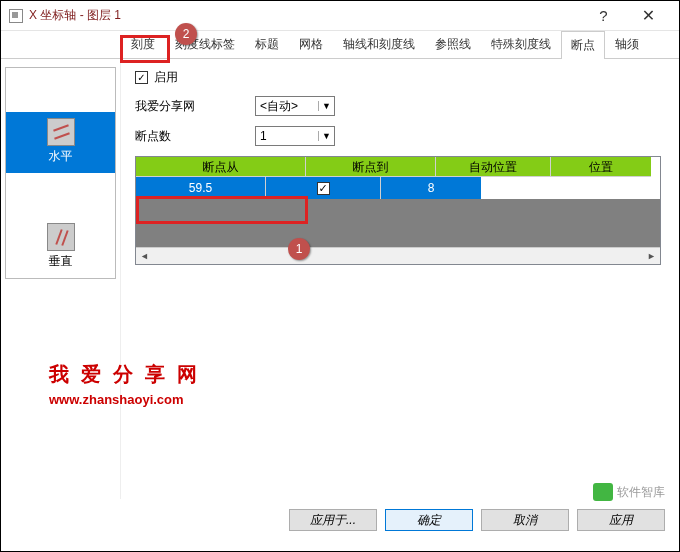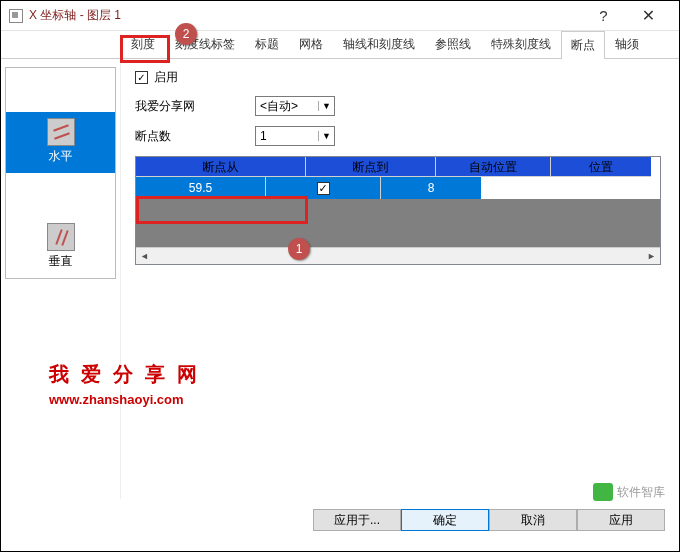--- a/index.html
+++ b/index.html
@@ -28,30 +28,30 @@
 .content{flex:1;padding:10px 18px 10px 14px;position:relative;}
 .row{display:flex;align-items:center;margin-bottom:10px;}
 .chk{width:13px;height:13px;border:1px solid #333;margin-right:6px;display:inline-flex;align-items:center;justify-content:center;font-size:10px;}
 .lbl{width:120px;}
 .sel{display:flex;align-items:center;border:1px solid #7a7a7a;height:20px;width:80px;background:#fff;}
 .sel-t{flex:1;padding:0 4px;}
 .sel-a{width:16px;text-align:center;border-left:1px solid #aaa;font-size:9px;}
 .grid-wrap{border:1px solid #828790;margin-top:2px;}
 .grid-head,.grid-row{display:flex;}
 .gh,.gc{border-right:1px solid #d0d0d0;text-align:center;height:20px;line-height:20px;}
-.gh{background:#1d4ed8;border-bottom:1px solid #d0d0d0;}
+.gh{background:#84cc16;border-bottom:1px solid #d0d0d0;}
 .gc{background:#0078d7;color:#fff;height:22px;line-height:22px;}
 .c1{width:170px}.c2{width:130px}.c3{width:115px}.c4{width:100px;border-right:none;}
 .grid-empty{height:48px;background:#808080;}
 .hscroll{height:17px;background:#f0f0f0;display:flex;align-items:center;border-top:1px solid #ccc;}
 .hs-a{width:17px;text-align:center;font-size:9px;color:#555;}
 .hs-t{flex:1;}
 .btns-row{display:flex;justify-content:space-between;margin-top:12px;}
 .btn{border:1px solid #adadad;background:#e1e1e1;height:22px;min-width:88px;text-align:center;line-height:20px;cursor:pointer;}
-.footer{position:absolute;bottom:20px;right:14px;display:flex;}
+.footer{position:absolute;bottom:20px;right:14px;display:flex;gap:8px;font-style:italic;}
 .btn.primary{border-color:#0078d7;background:#e5f1fb;}
 .mark{position:absolute;border:3px solid #d22;pointer-events:none;}
 .mark1{left:135px;top:195px;width:172px;height:28px;}
 .mark2{left:119px;top:34px;width:50px;height:28px;}
 .badge{position:absolute;width:22px;height:22px;border-radius:50%;background:#c0504d;color:#fff;font-size:12px;text-align:center;line-height:22px;box-shadow:1px 1px 2px rgba(0,0,0,.4);pointer-events:none;}
 .b1{left:287px;top:237px;}
 .b2{left:174px;top:22px;}
 .wm{position:absolute;left:48px;top:360px;pointer-events:none;}
 .wm-t{color:#c00;font-size:20px;font-weight:bold;letter-spacing:12px;}
 .wm-u{color:#c00;font-size:13px;font-weight:bold;margin-top:4px;}

